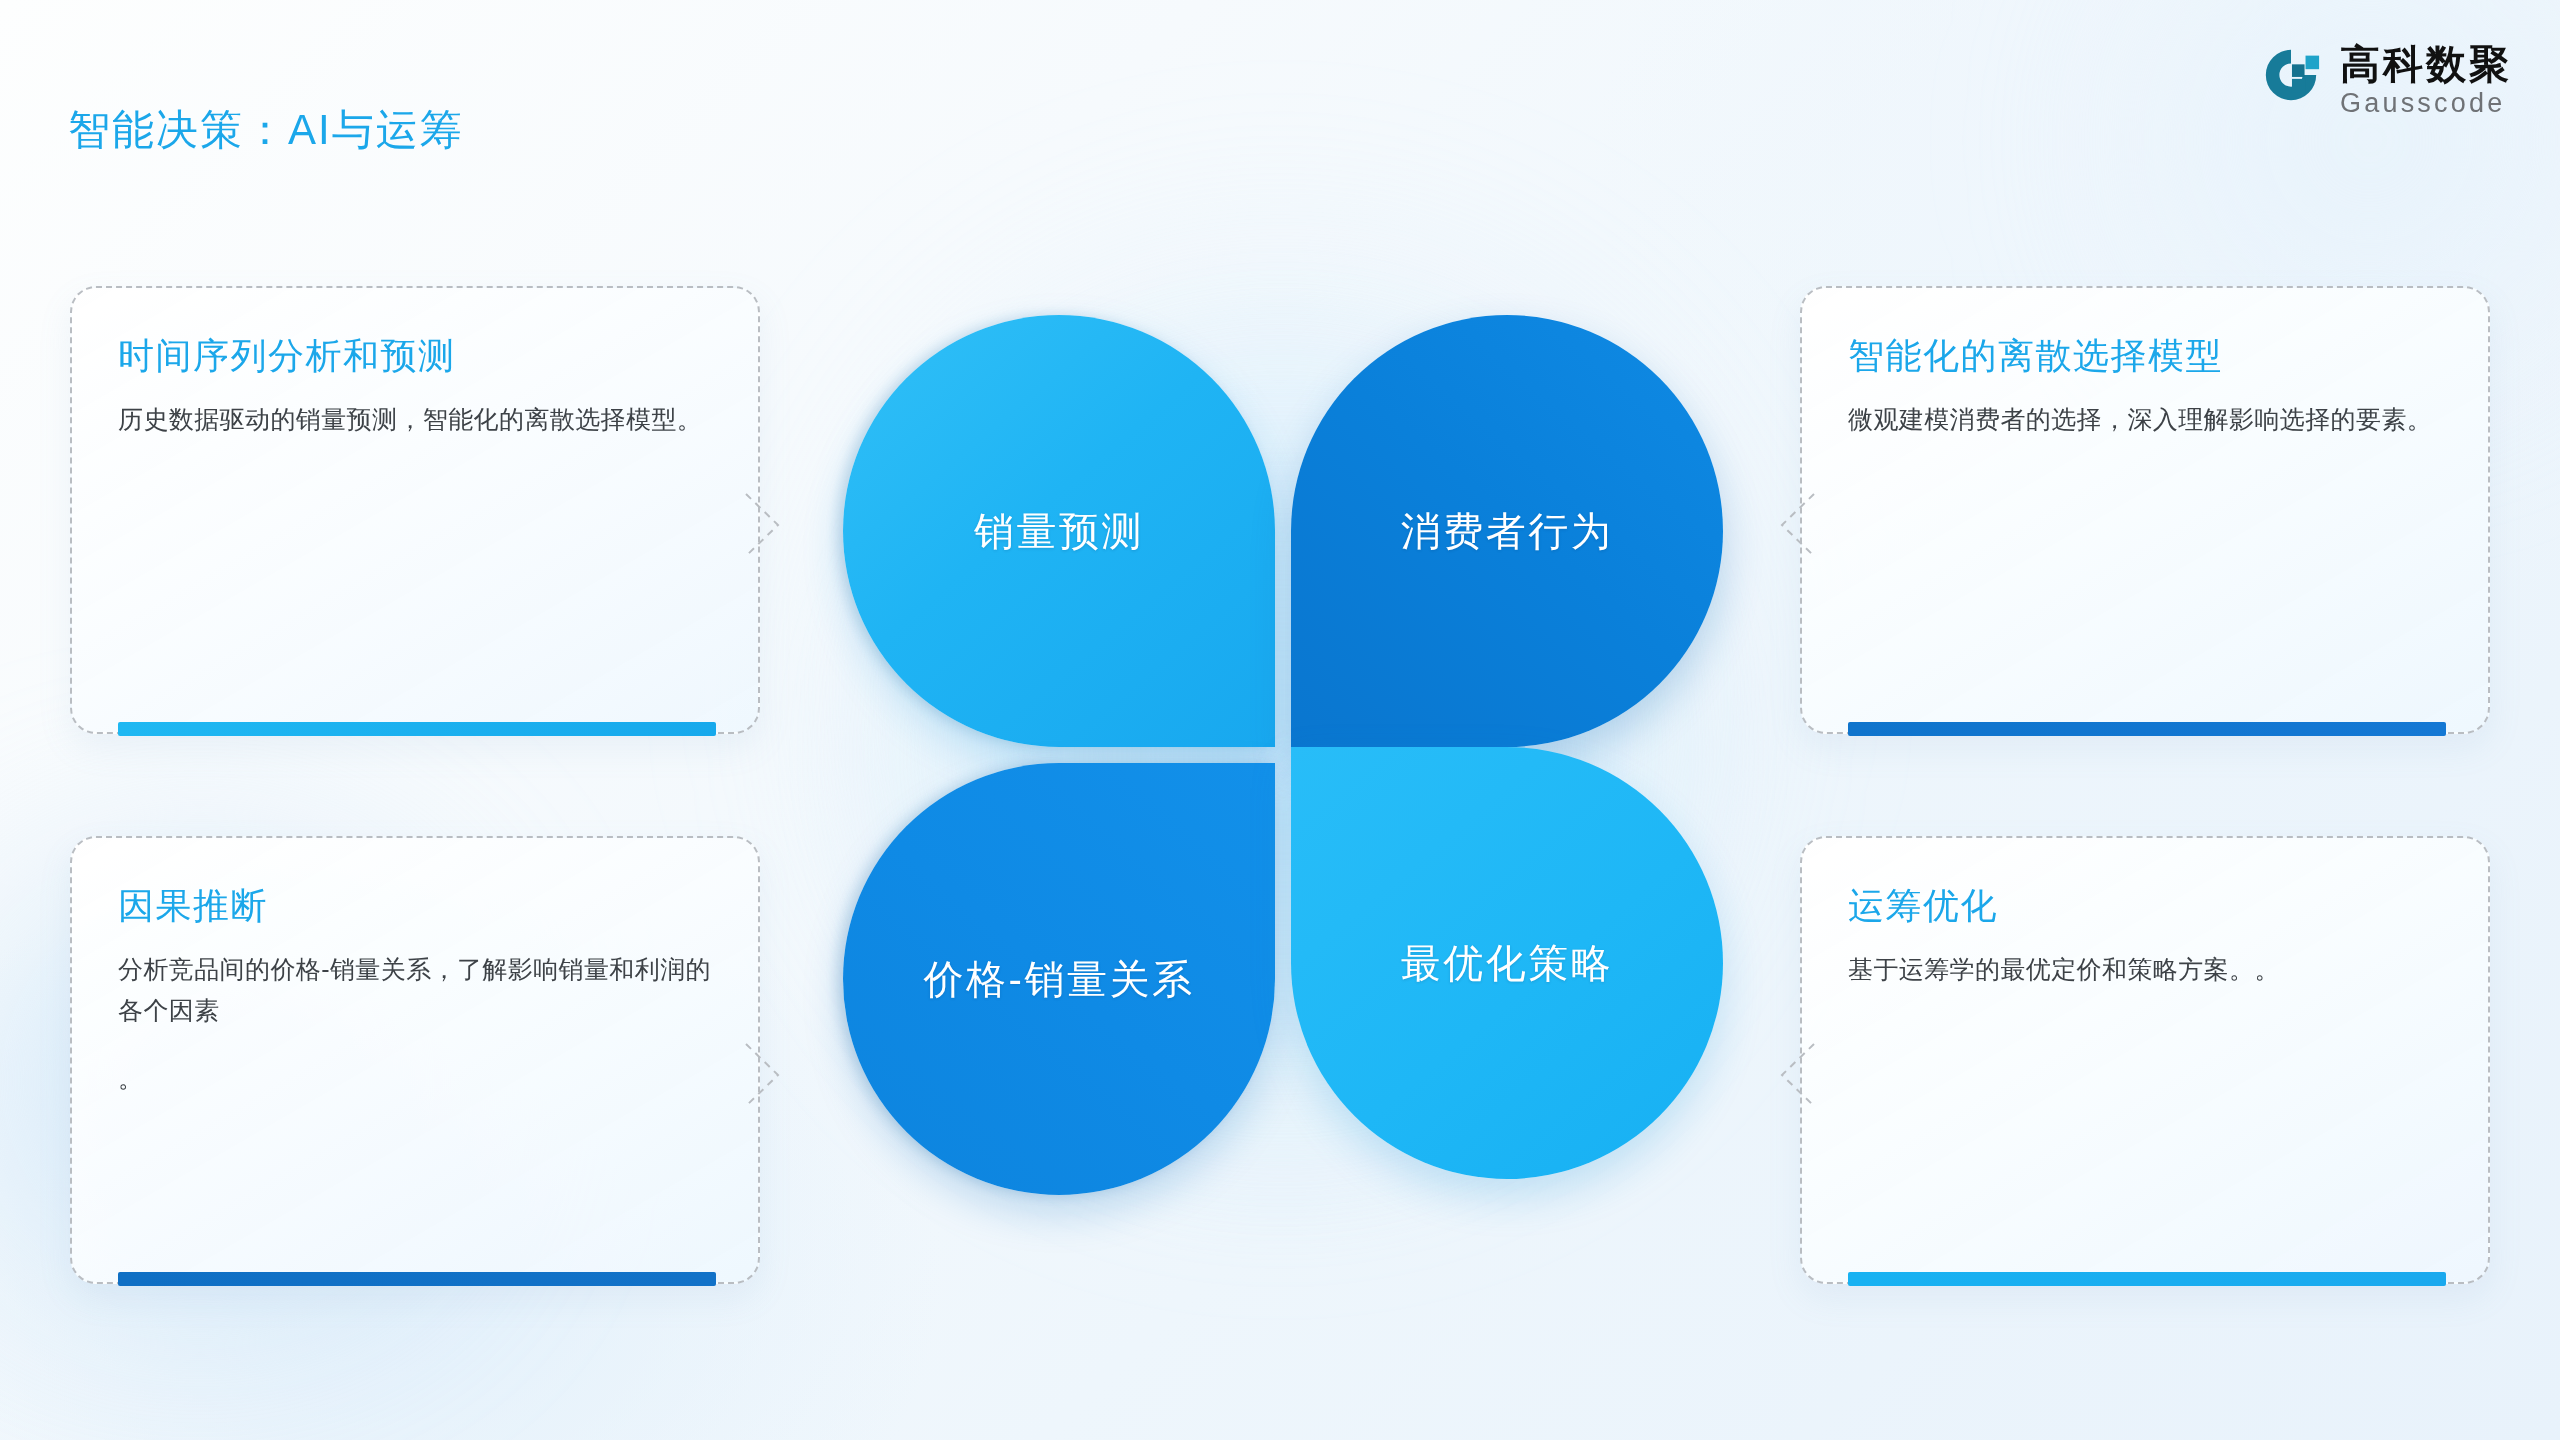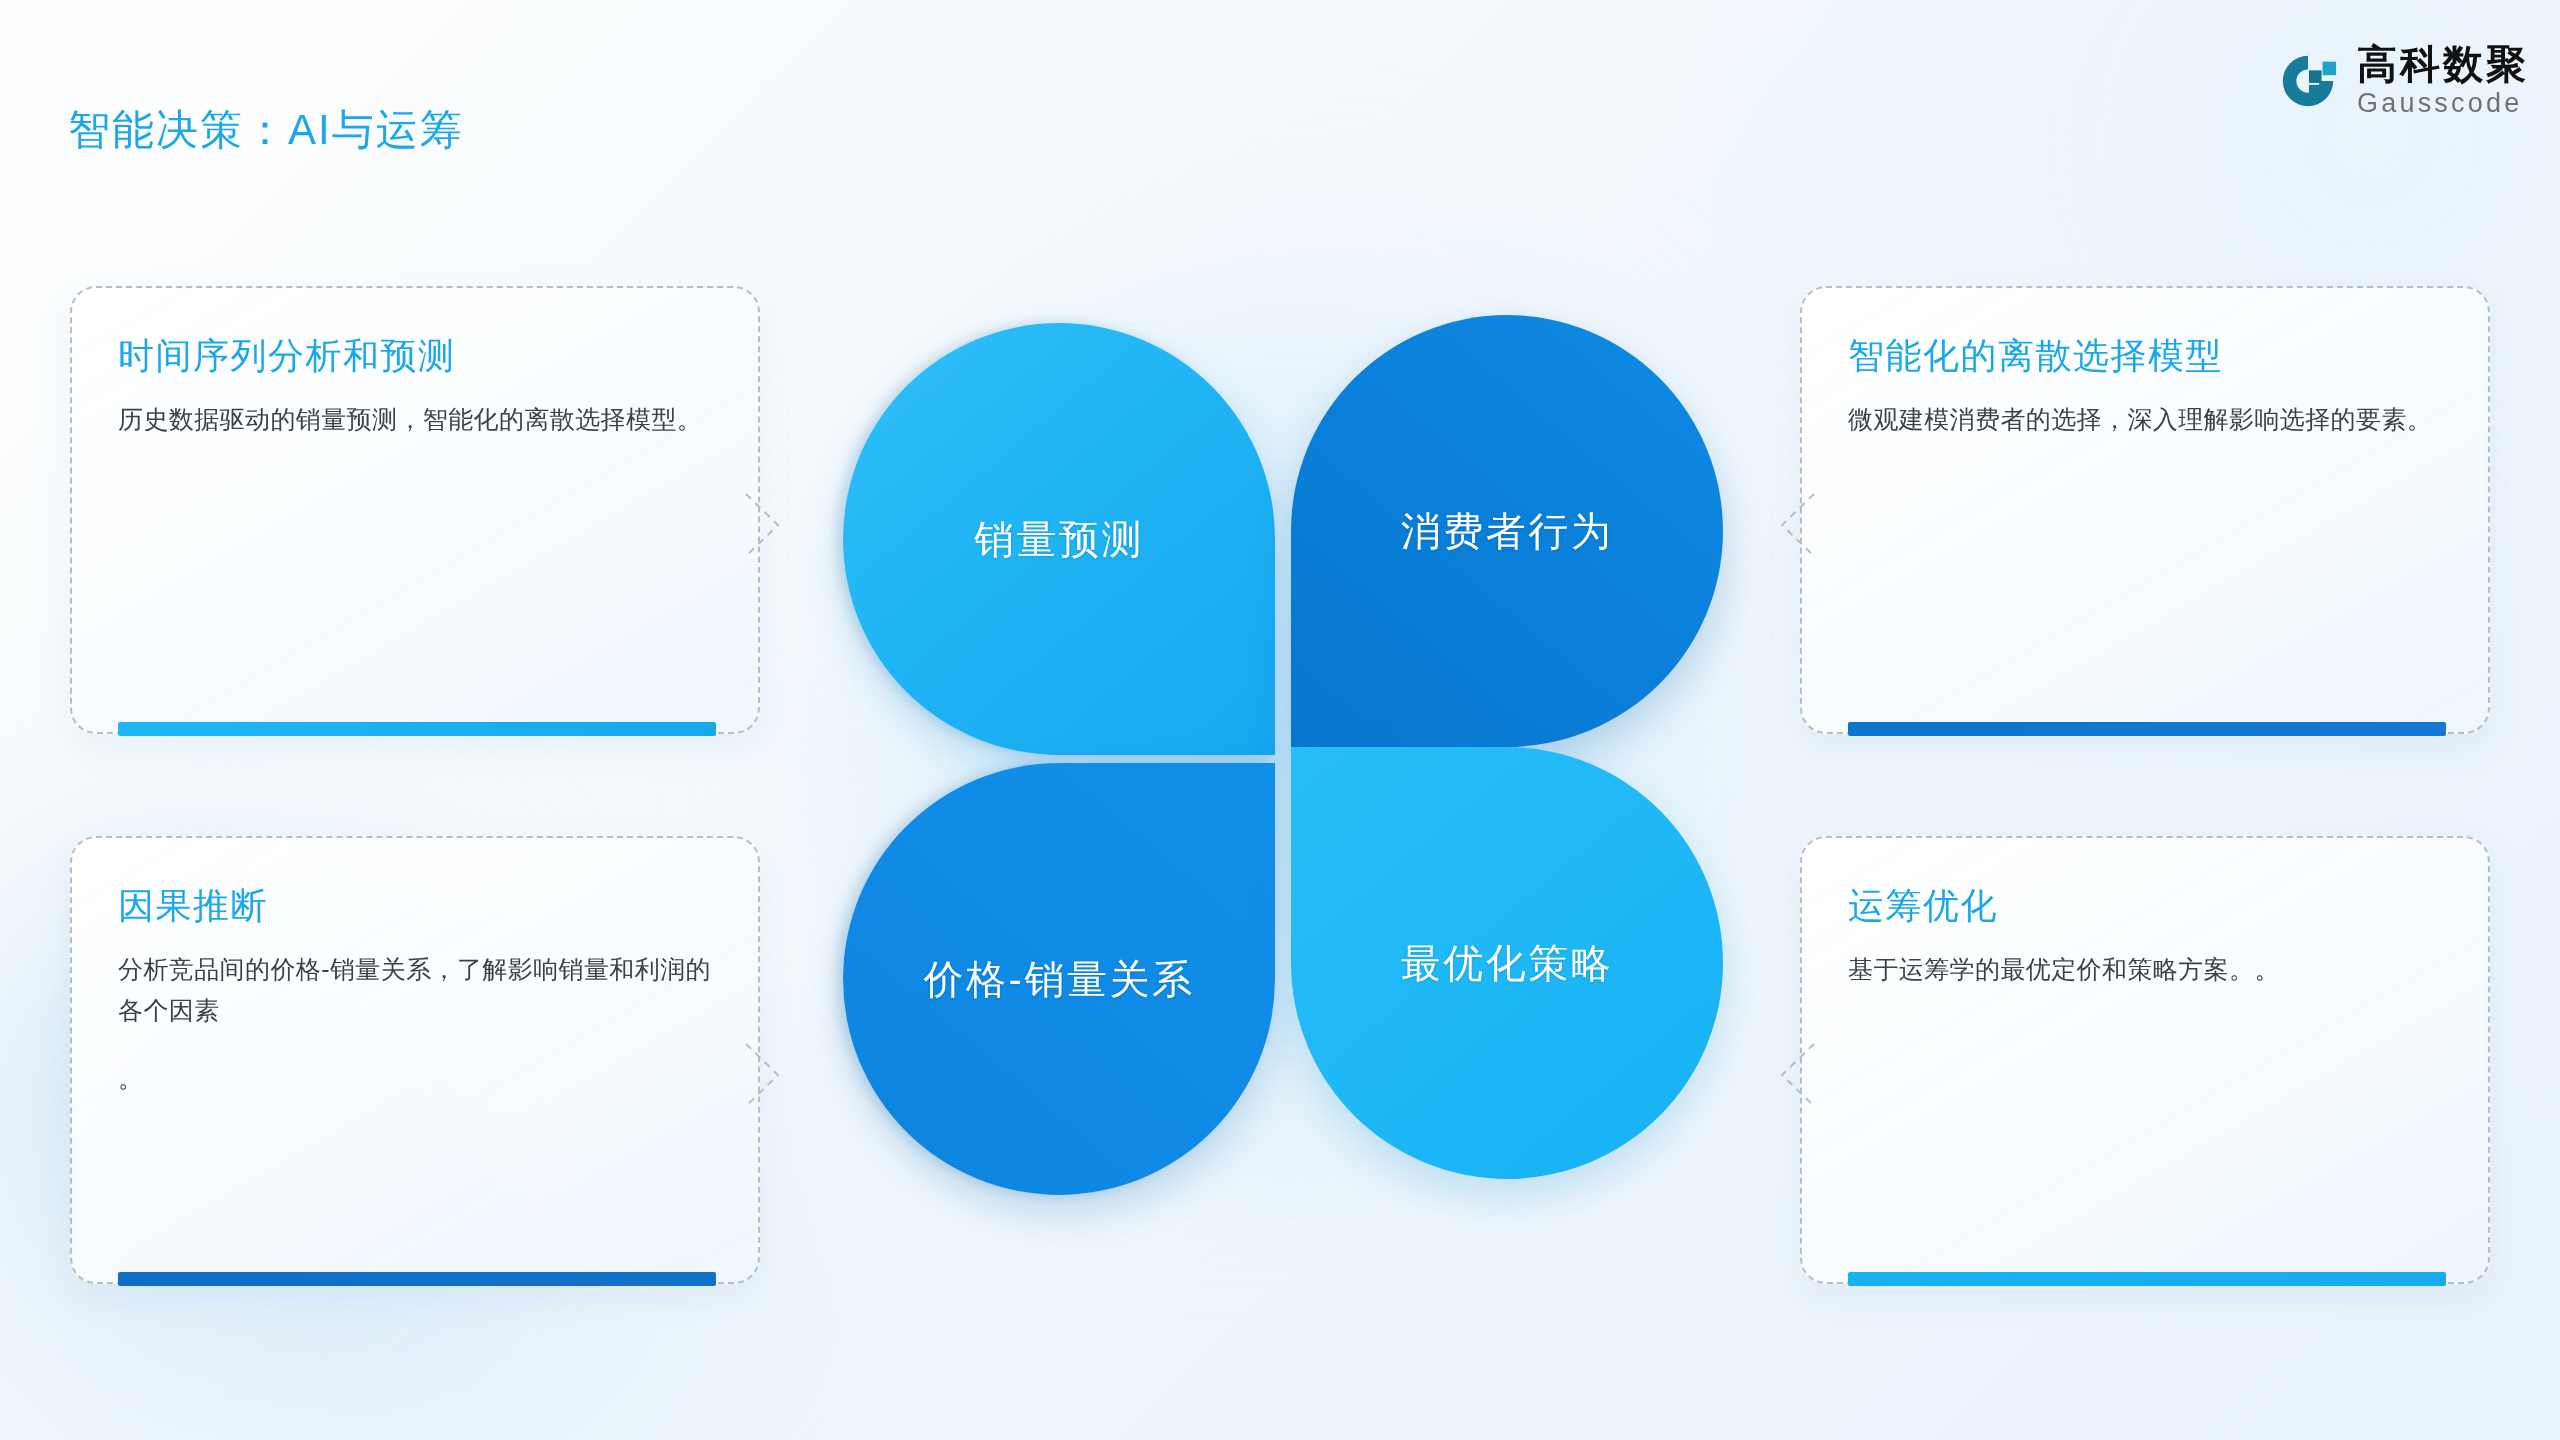--- a/index.html
+++ b/index.html
@@ -25,22 +25,22 @@
   .blob-c { left:780px; top:180px; width:1000px; height:1020px;
             background:radial-gradient(circle,#def0fd 0%, rgba(222,240,253,0) 68%); }
 
   
   .page-title {
     position:absolute; left:68px; top:102px;
     font-size:42px; letter-spacing:2px;
     color:#1ba7ea; white-space:nowrap;text-align:right;
   }
   .logo {
-    position:absolute; right:31px; top:44px;
-    display:flex; align-items:center; gap:18px;
+    position:absolute; right:48px; top:44px;
+    display:flex; gap:18px;
   }
   .logo-mark { width:62px; height:62px; position:relative; }
   .logo-text { display:flex; flex-direction:column; line-height:1; }
   .logo-cn { font-size:40px; font-weight:bold; color:#111; letter-spacing:3px; }
   .logo-en { font-size:27px; color:#6f7276; letter-spacing:3.2px; margin-top:6px; }
 
   
   .card {
     position:absolute;
     width:690px; height:448px;
@@ -78,21 +78,21 @@
     position:absolute; left:843px; top:315px;
     width:880px; height:880px;
   }
   .petal {
     position:absolute; width:432px; height:432px;
     display:flex; align-items:center; justify-content:center;
     color:#fff; font-size:40px; letter-spacing:2.5px; white-space:nowrap;
     text-shadow:0 1px 3px rgba(0,40,80,0.16);
   }
   .petal-tl {
-    left:0; top:8px;
+    left:0; top:0;
     border-radius:50% 50% 0 50%;
     background:linear-gradient(140deg,#31c0f7 0%, #1fb4f4 45%, #18a8ef 100%);
     box-shadow:-6px 0 12px rgba(20,100,160,0.18), 0 18px 40px rgba(30,150,220,0.22);
   }
   .petal-tr {
     right:0; top:0;
     border-radius:50% 50% 50% 0;
     background:linear-gradient(220deg,#0f8ae4 0%, #0a80da 48%, #0a76cf 100%);
     box-shadow:0 18px 40px rgba(10,100,180,0.24);
   }

